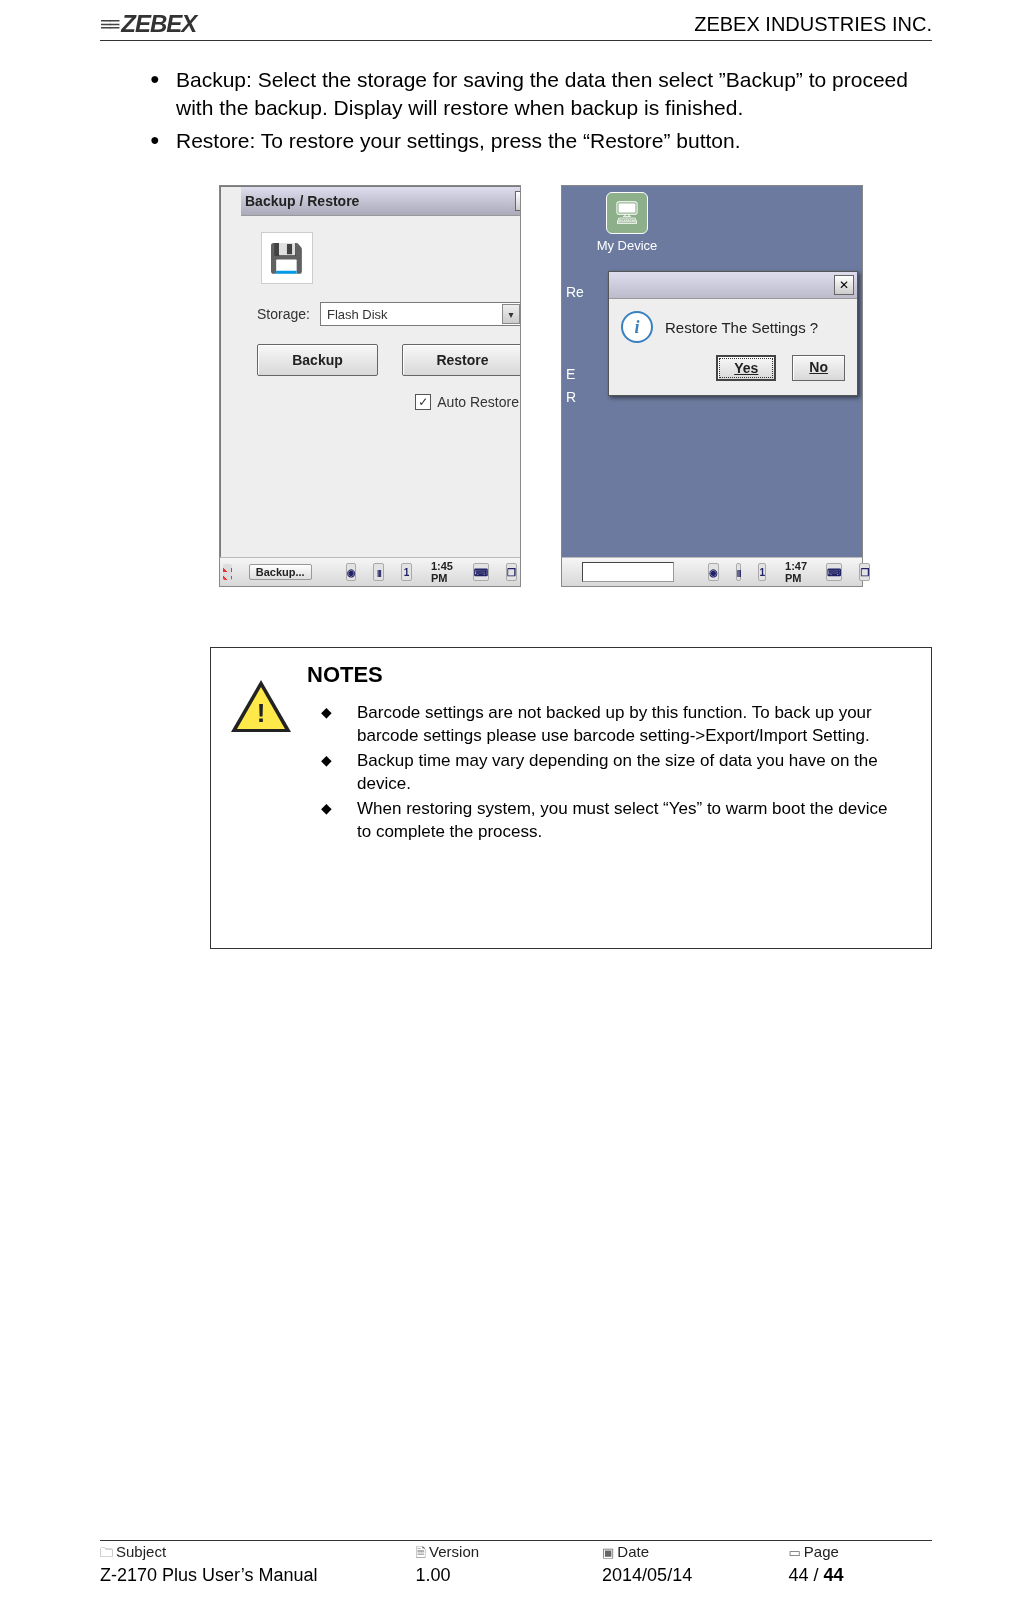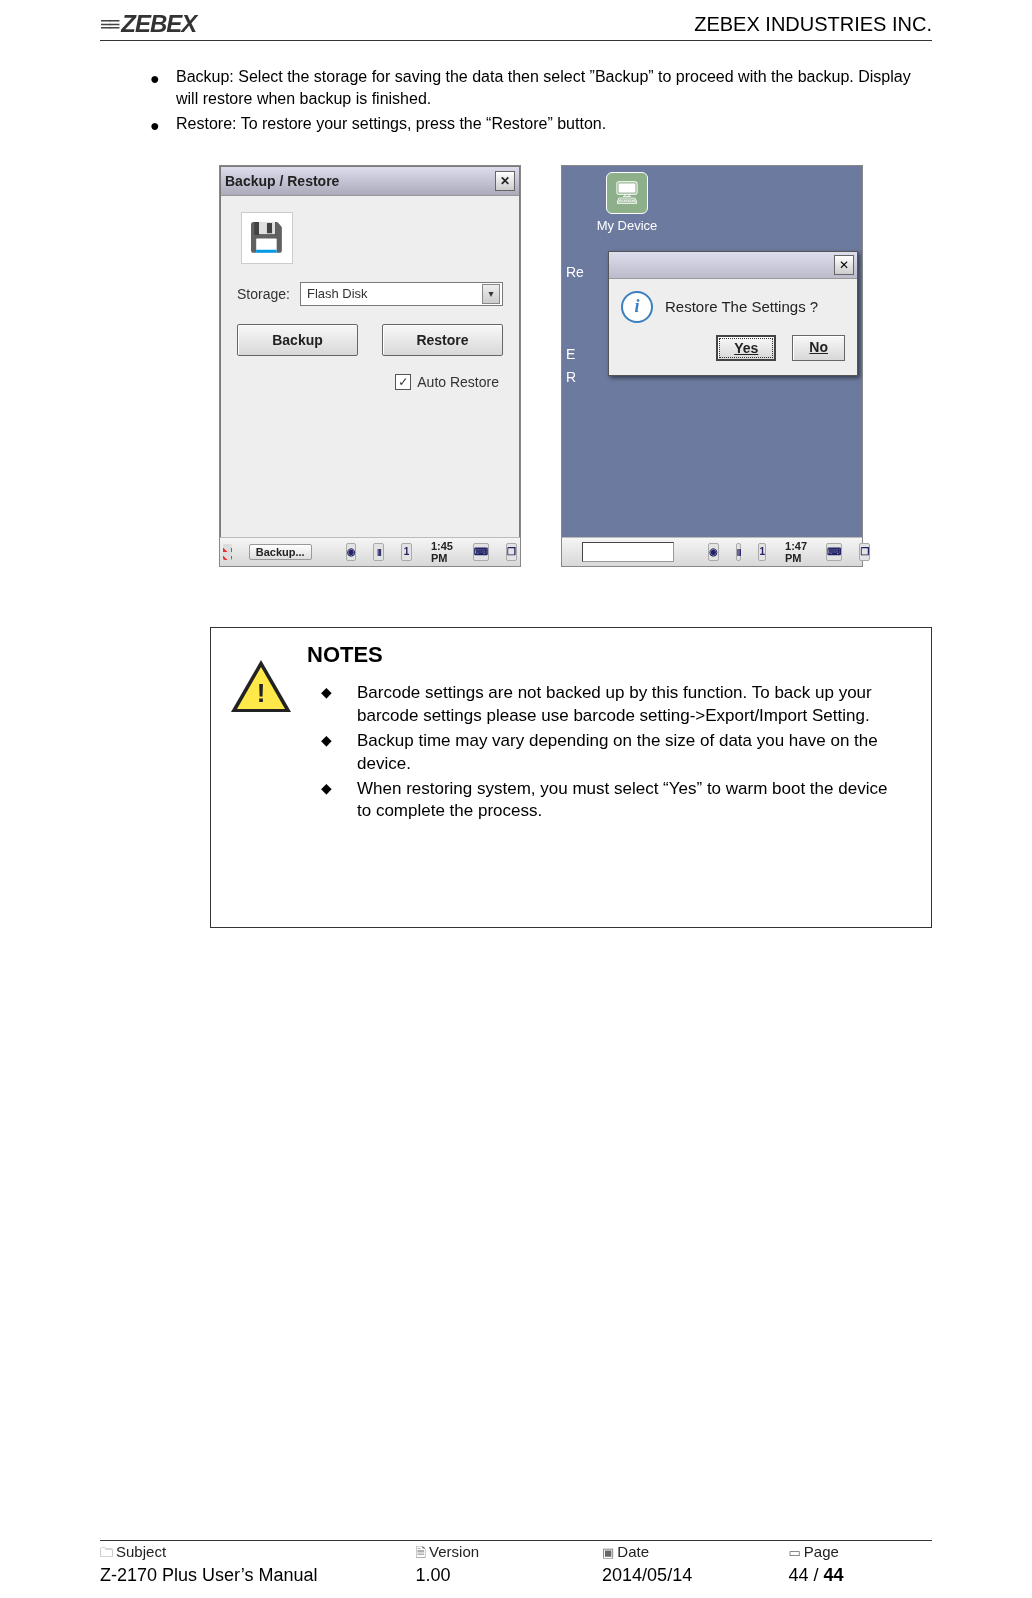--- a/index.html
+++ b/index.html
@@ -48,21 +48,21 @@
   .content {
     padding-left: 50px;
     padding-right: 0px;
   }
   .bullet-list {
     list-style: none;
     padding: 0;
     margin: 0 0 30px 0;
   }
   .bullet-list li {
-    font-size: 16px;
+    font-size: 21px;
     line-height: 1.35;
     padding-left: 26px;
     position: relative;
     margin-bottom: 4px;
   }
   .bullet-list li::before {
     content: "●";
     position: absolute;
     left: 0;
     top: 2px;
@@ -456,21 +456,21 @@
 
     <ul class="bullet-list">
       <li>Backup: Select the storage for saving the data then select ”Backup” to proceed with the backup. Display will restore when backup is finished.</li>
       <li>Restore: To restore your settings, press the “Restore” button.</li>
     </ul>
 
     <div class="screens">
 
       <div class="device">
         <div class="device-body">
-          <div class="win" style="height:370px;">
+          <div class="win" style="height:370px;padding-left:20px;">
             <div class="win-titlebar">
               <span class="title">Backup / Restore</span>
               <span class="win-close">✕</span>
             </div>
             <div class="win-body">
               <div class="icon-box">💾</div>
               <div class="form-row">
                 <span>Storage:</span>
                 <div class="select">
                   <span>Flash Disk</span>

